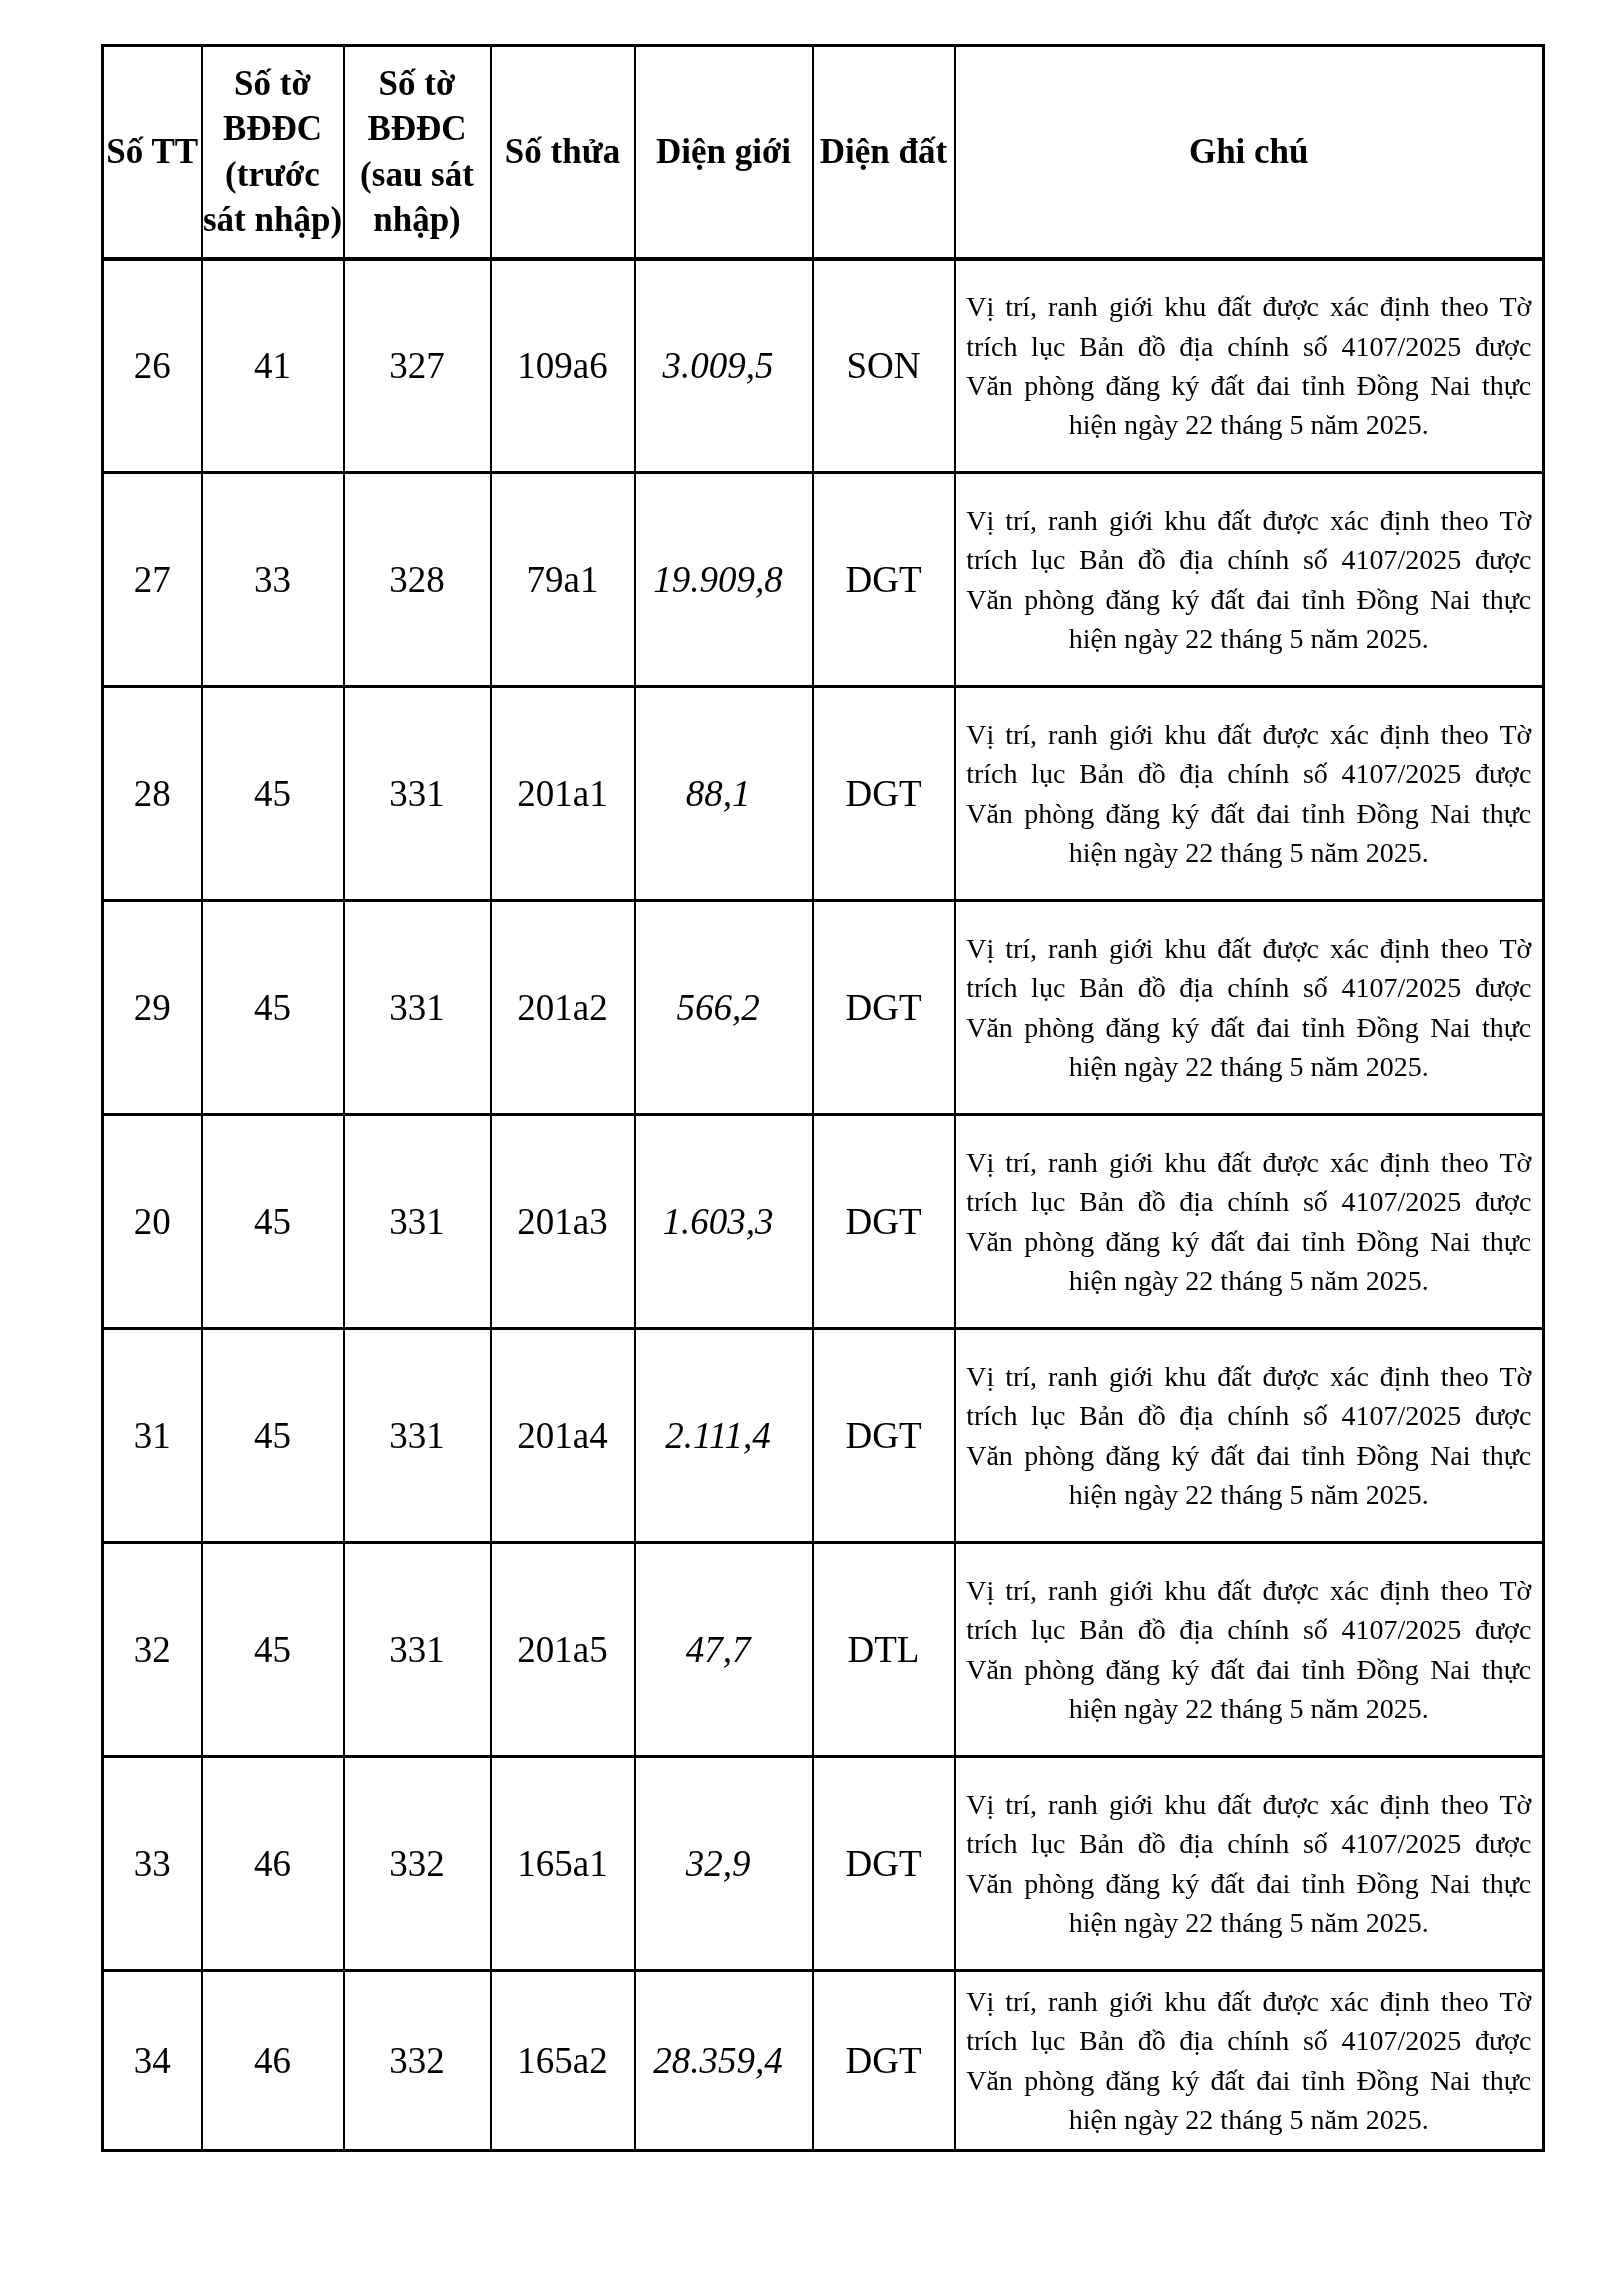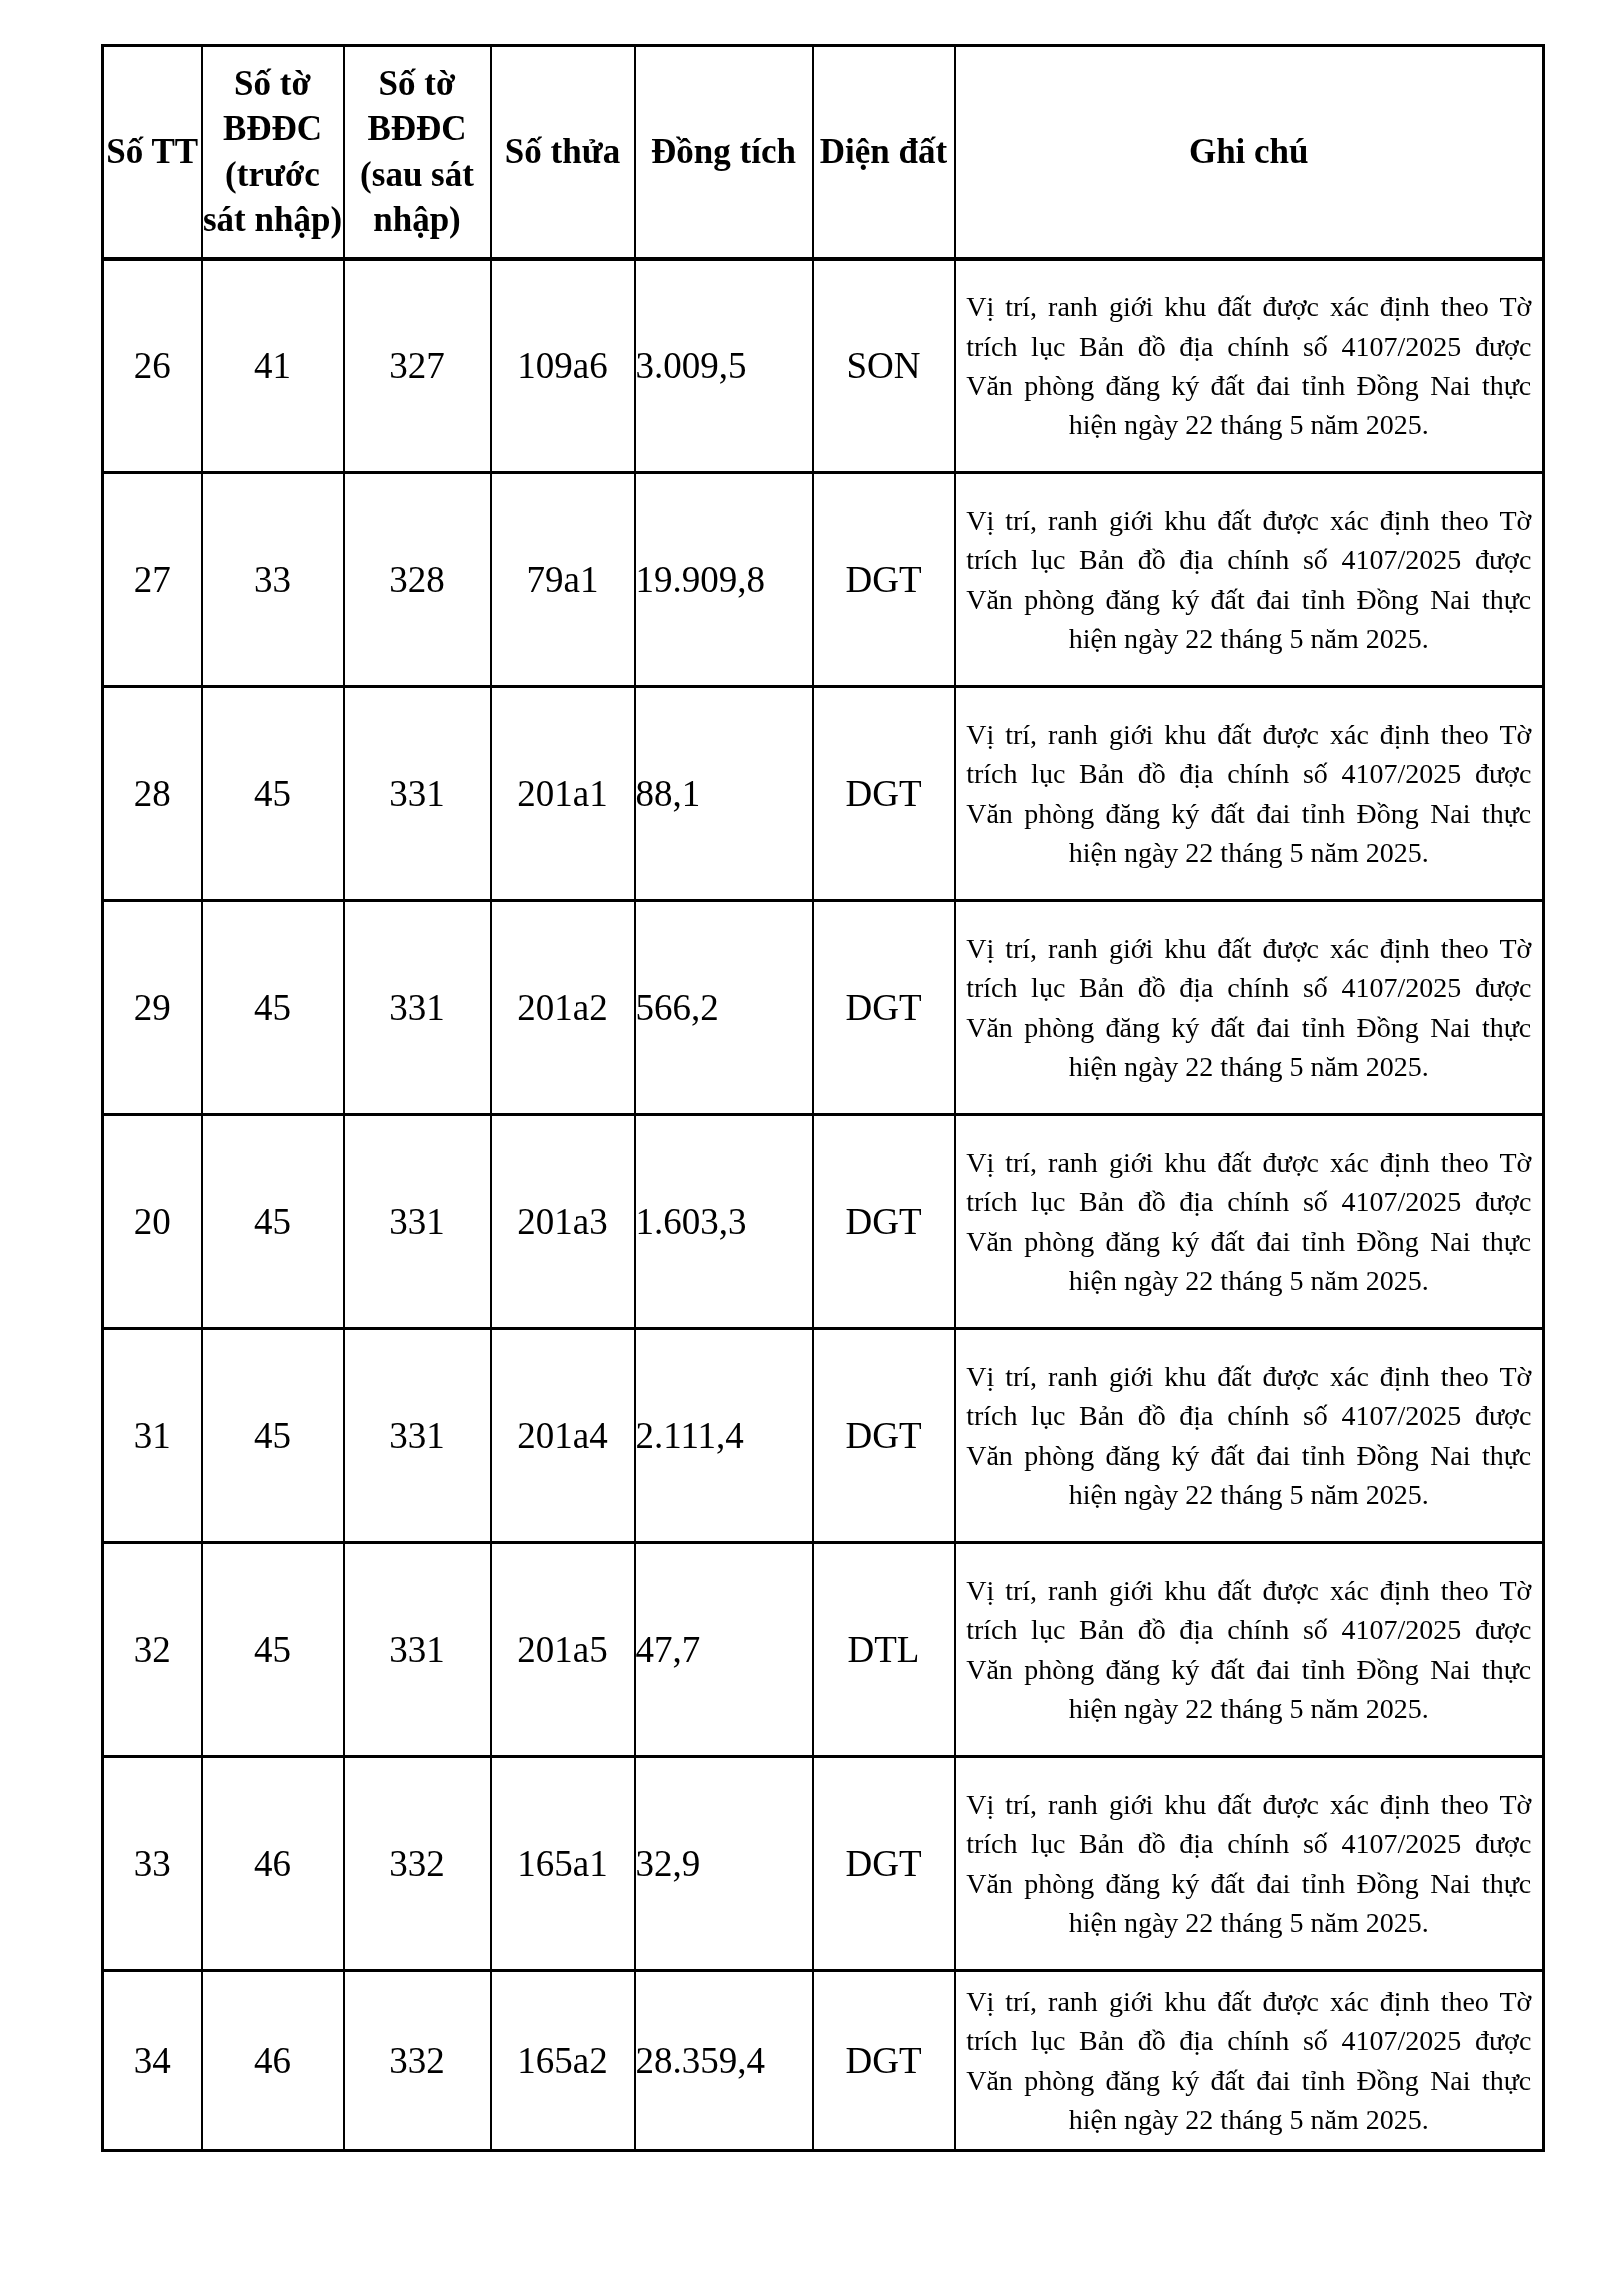--- a/index.html
+++ b/index.html
@@ -59,22 +59,23 @@
     white-space: pre-line;
     margin-left: 42px;
   }
   thead th { border-bottom-width: 4.6px; }
 
   td {
     font-size: 37px;
     text-align: center;
   }
   td.c-dien-tich {
-    text-align: left;
+    text-align: center;
     padding-right: 11px;
+    font-style: italic;
   }
   td.c-ghi-chu {
     font-size: 28px;
     line-height: 1.4;
     text-align: justify;
     text-align-last: center;
     padding: 6.1px 10.7px;
   }
 </style>
 </head>
@@ -96,21 +97,21 @@
         <th class="c-stt">Số TT</th>
         <th class="c-to-truoc">Số tờ
 BĐĐC
 (trước
 sát nhập)</th>
         <th class="c-to-sau">Số tờ
 BĐĐC
 (sau sát
 nhập)</th>
         <th class="c-so-thua">Số thửa</th>
-        <th class="c-dien-tich">Đồng tích</th>
+        <th class="c-dien-tich">Diện giới</th>
         <th class="c-loai-dat">Diện đất</th>
         <th class="c-ghi-chu">Ghi chú</th>
       </tr>
     </thead>
     <tbody>
       <tr>
         <td class="c-stt">26</td>
         <td class="c-to-truoc">41</td>
         <td class="c-to-sau">327</td>
         <td class="c-so-thua">109a6</td>

